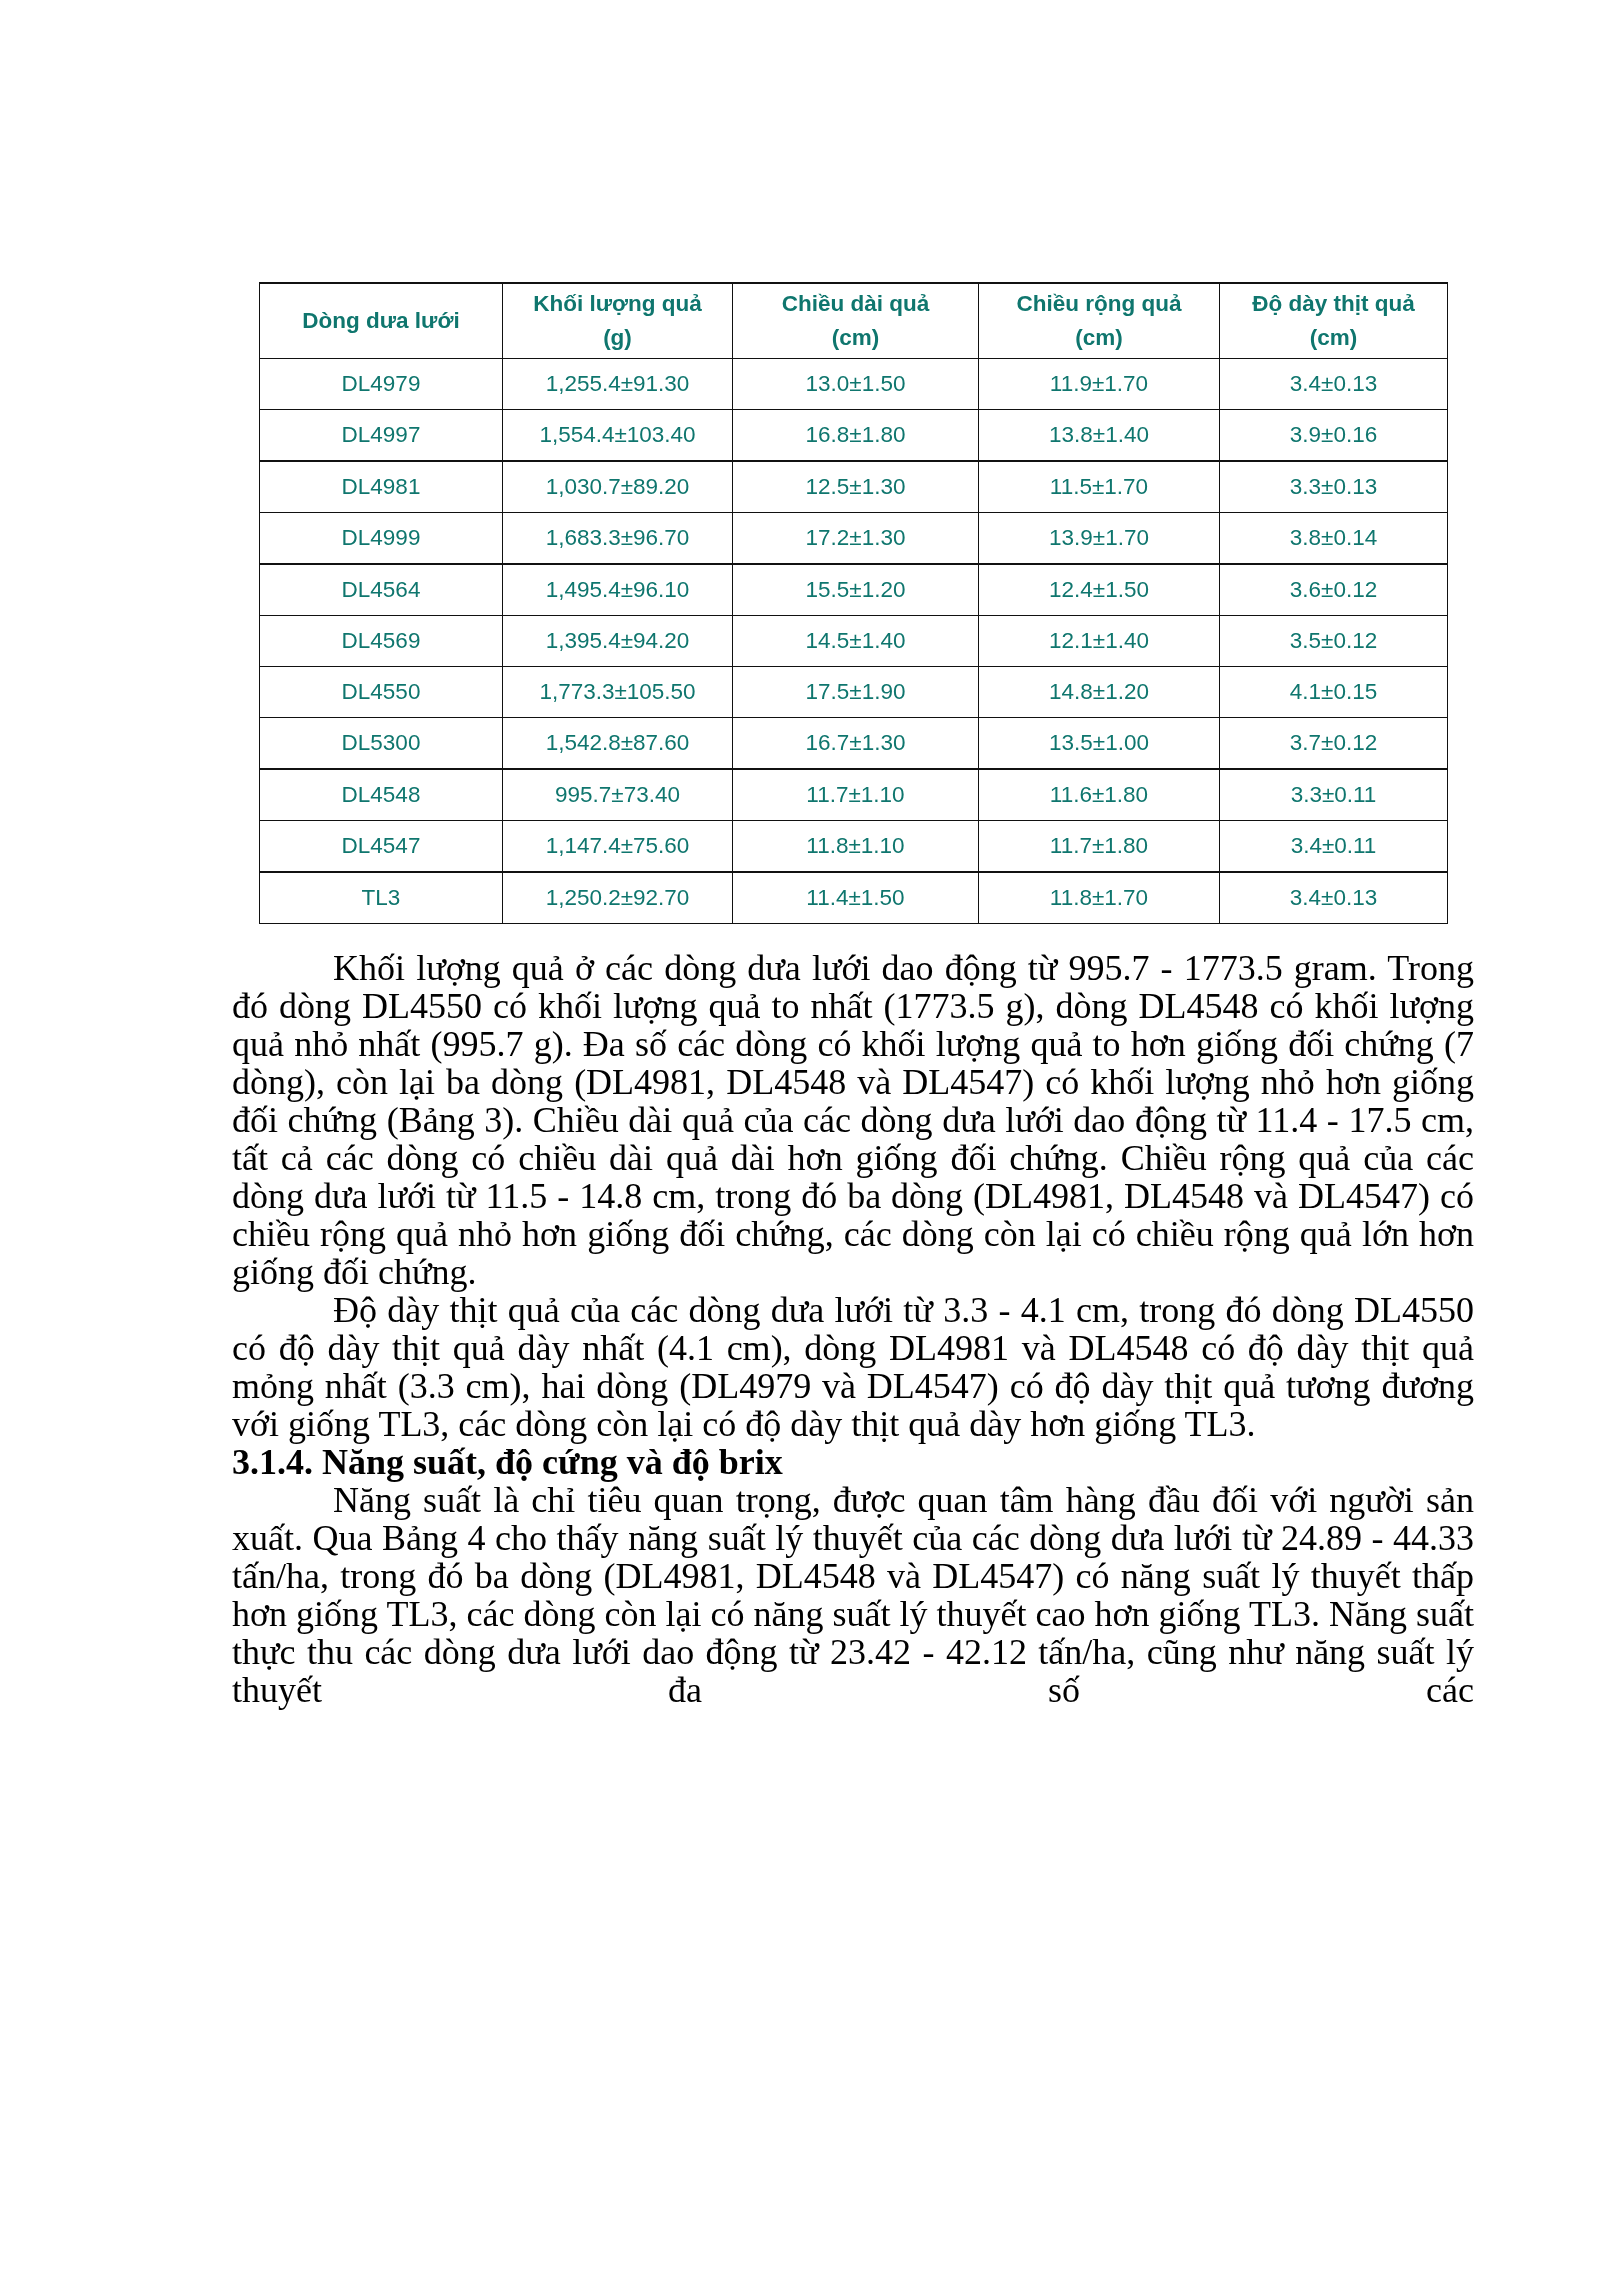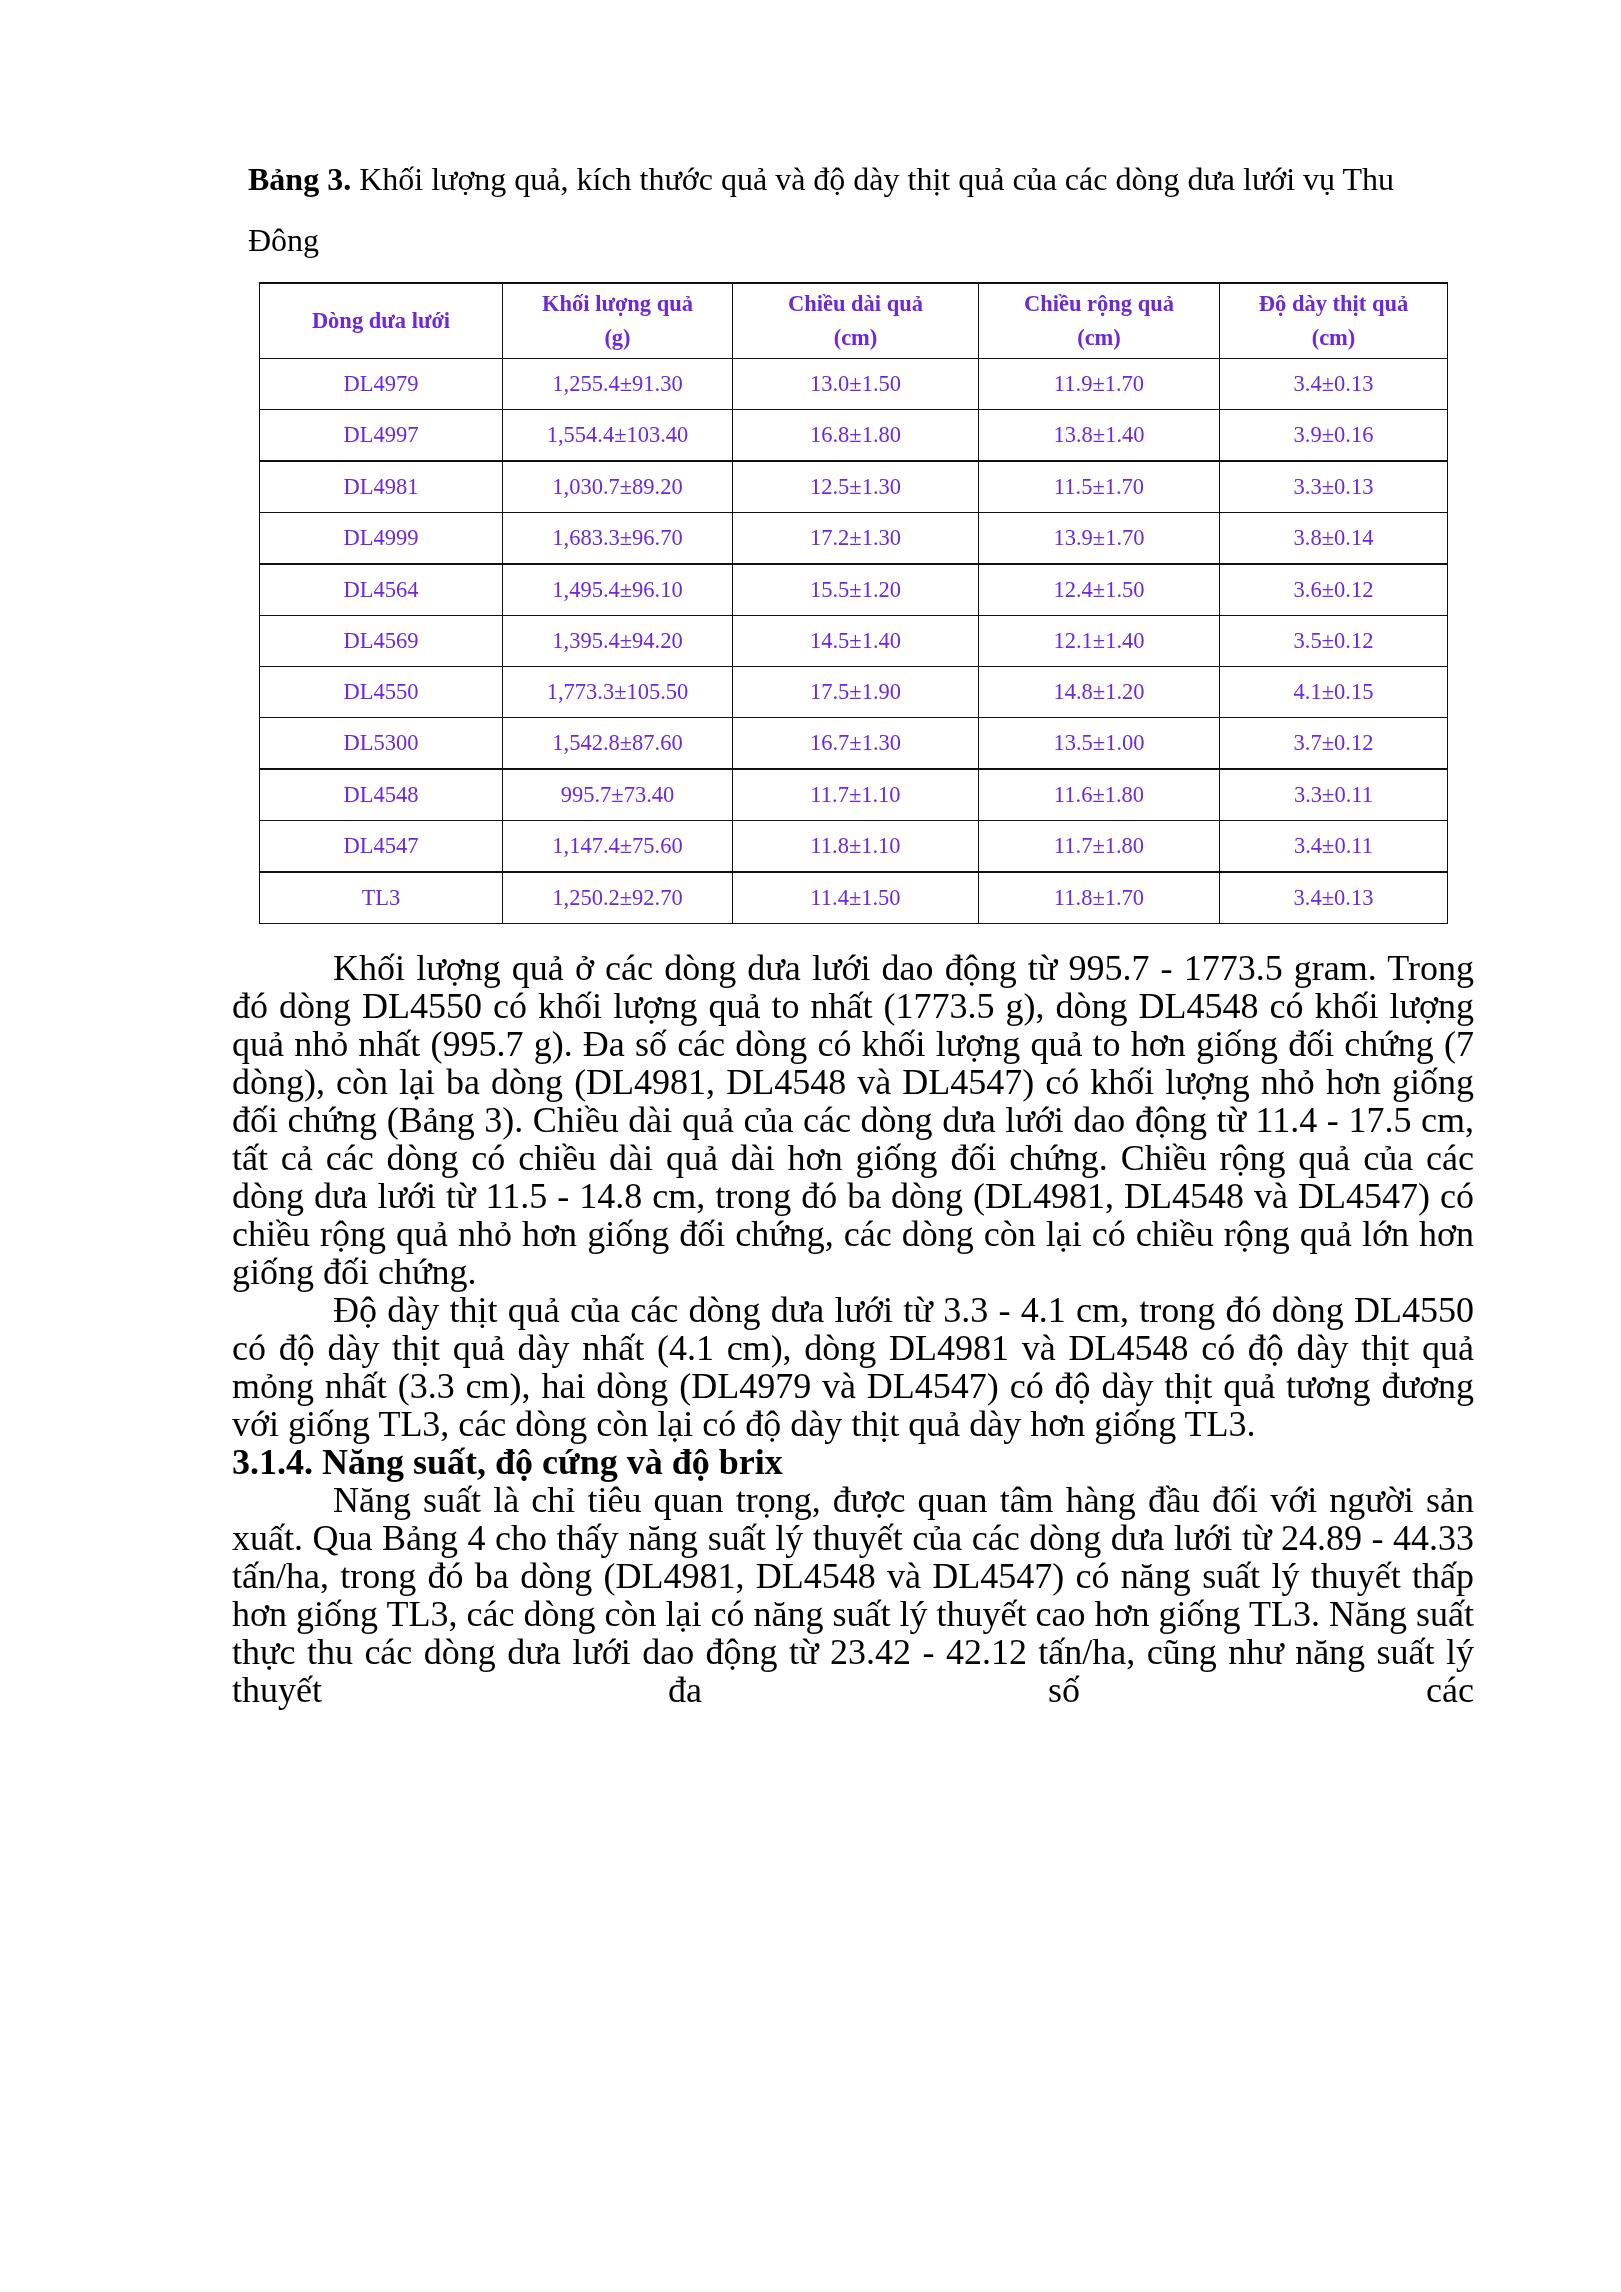--- a/index.html
+++ b/index.html
@@ -3,43 +3,40 @@
 <meta charset="utf-8">
 <style>
   html, body { margin: 0; padding: 0; background: #ffffff; }
   body { width: 1621px; height: 2293px; position: relative; overflow: hidden;
          font-family: "Liberation Serif", "DejaVu Serif", serif; color: #000; }
   .page { position: absolute; left: 0; top: 0; width: 1621px; height: 2293px; }
   .caption { position: absolute; left: 248px; top: 149px; width: 1225px;
              font-size: 32px; line-height: 61px; text-align: left; }
   .caption b { font-weight: bold; }
   table.data { position: absolute; left: 259px; top: 282px; border-collapse: collapse;
-               font-family: Liberation Serif, serif;
-               font-size: 22.5px; color: #6d28d9; }
+               font-family: Liberation Sans, sans-serif;
+               font-size: 22.5px; color: #0f766e; }
   table.data th, table.data td { border: 1.5px solid #111; text-align: center; padding: 0; }
   table.data th { font-weight: bold; height: 74px; line-height: 34px; }
   table.data td { height: 50px; }
   table.data tr.thick td { border-top: 2.9px solid #111; text-align: center; }
   table.data tr.head th { border-top: 2.9px solid #111; }
   .c0 { width: 242px; } .c1 { width: 229px; } .c2 { width: 245px; }
   .c3 { width: 240px; } .c4 { width: 227px; margin-top: 39px; }
   .body-text { position: absolute; left: 232px; width: 1242px; font-size: 36px;
                line-height: 38px; text-align: justify; }
   .body-text p { margin: 0; text-indent: 101px; text-align: justify; }
   .body-text p.last-justify { text-align-last: justify; }
   .heading { font-weight: bold; text-indent: 0 !important; }
 </style>
 </head>
 <body>
 
 <div class="page">
 
-  <div class="caption">
-    <b>Bảng 3.</b><span> Khối lượng quả, kích thước quả và độ dày thịt quả của các dòng dưa lưới vụ Thu Đông</span>
-  </div>
 
   <table class="data">
     <thead>
       <tr class="head">
         <th class="c0"><span>Dòng dưa lưới</span></th>
         <th class="c1"><span>Khối lượng quả</span><br><span>(g)</span></th>
         <th class="c2"><span>Chiều dài quả</span><br><span>(cm)</span></th>
         <th class="c3"><span>Chiều rộng quả</span><br><span>(cm)</span></th>
         <th class="c4"><span>Độ dày thịt quả</span><br><span>(cm)</span></th>
       </tr>

